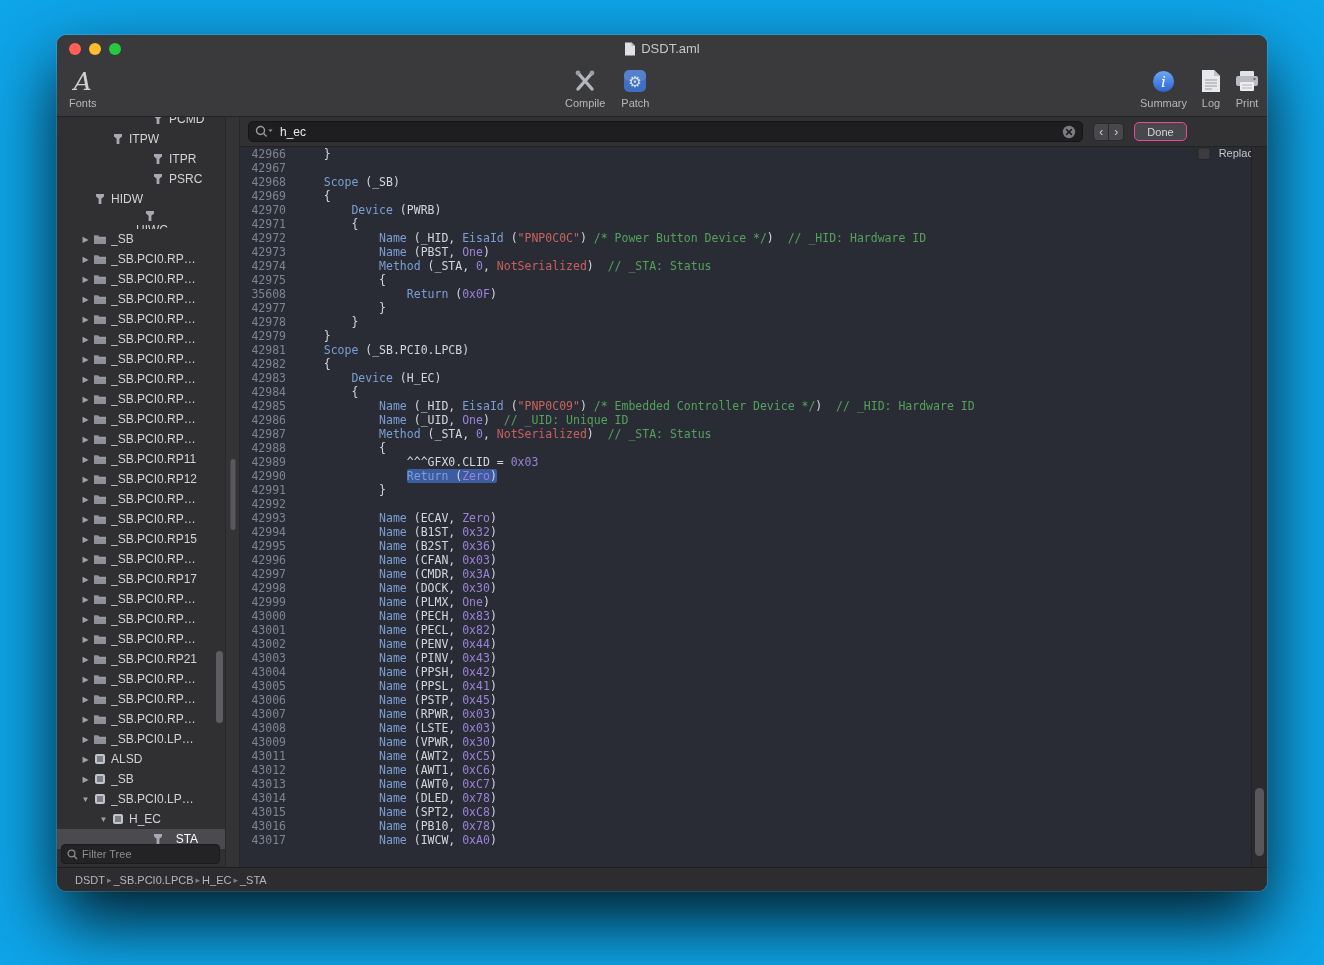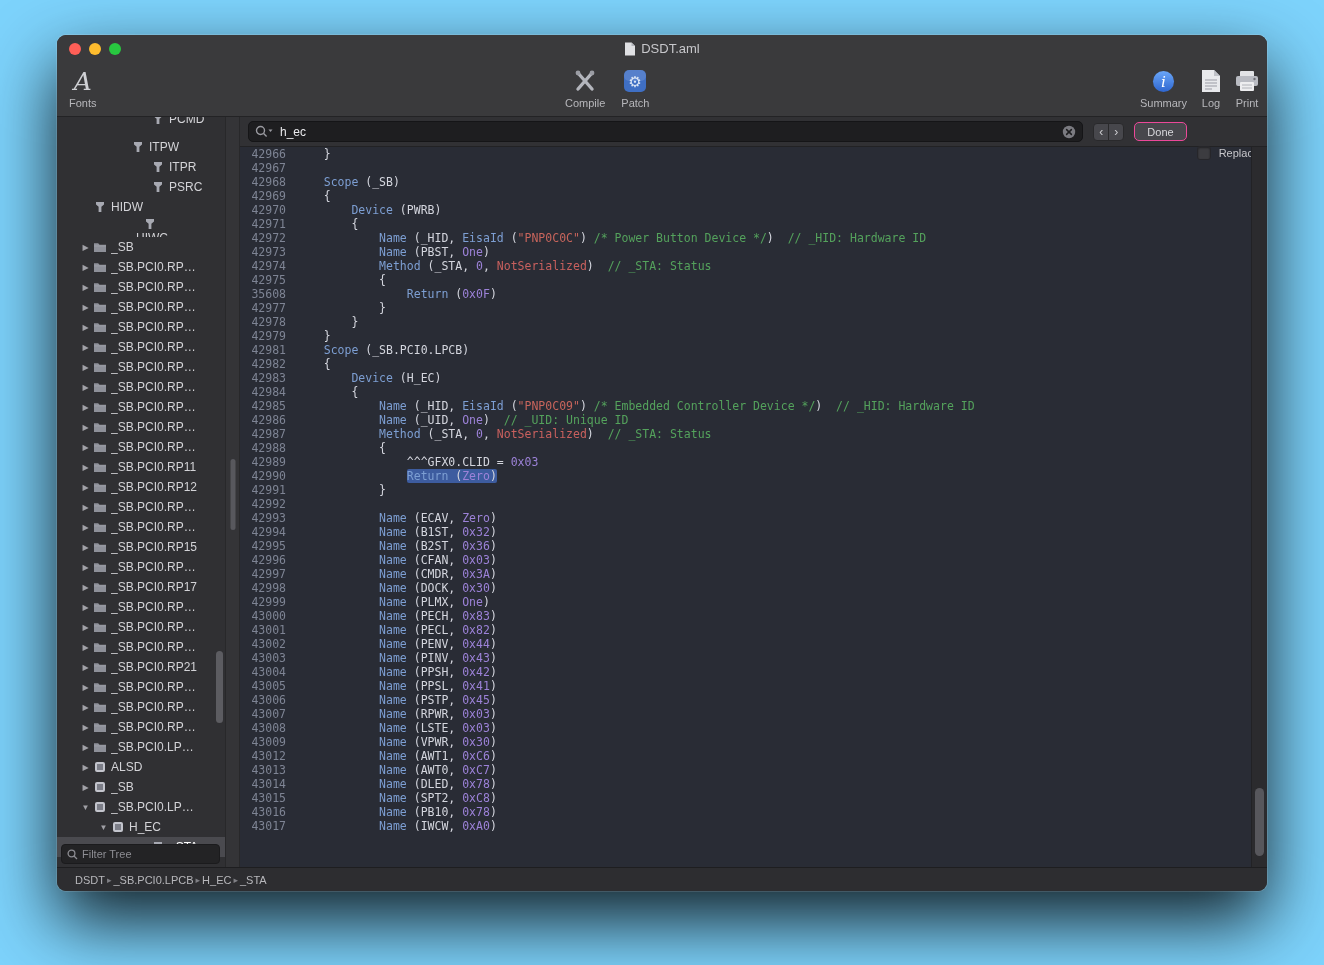--- a/index.html
+++ b/index.html
@@ -1,21 +1,21 @@
 <!DOCTYPE html>
 <html style="--window_chrome: #3a3a3c; --editor_bg: #292c35; --sidebar_bg: #303033; --sidebar_selection: #4a4a4f; --selection_blue: #3d5c9f; --traffic_red: #ff5f57; --traffic_yellow: #febc2e; --traffic_green: #28c840; --syntax_keyword: #7d9fd3; --syntax_plain: #d4d6de; --syntax_string: #c8655c; --syntax_comment: #54a25c; --syntax_number: #9c82d8; --syntax_reserved: #c8605e; --line_number: #7e8494; --accent_info: #3f7ee8;"><head>
 <meta charset="utf-8">
 <style>
   html,body { margin:0; padding:0; background:#000; }
   body {
     width:1324px; height:965px; overflow:hidden;
     font-family:"Liberation Sans", sans-serif;
     -webkit-font-smoothing:antialiased;
   }
-  .stage { position:relative; width:1324px; height:965px; background:#7dd3fc; overflow:hidden; }
+  .stage { position:relative; width:1324px; height:965px; background:#0ea5e9; overflow:hidden; }
 
   .window {
     position:absolute; left:57px; top:35px; width:1210px; height:856px;
     background:var(--window_chrome,#3a3a3c); border-radius:9px; overflow:hidden;
     display:flex; flex-direction:column;
     box-shadow:0 0 0 1px rgba(255,255,255,.12), 0 30px 70px rgba(0,0,0,.85);
   }
 
   
   .titlebar { height:27px; flex:none; position:relative; background:var(--window_chrome,#3a3a3c);
@@ -223,21 +223,21 @@
         <div class="tree">
             <div class="tree-row" style="padding-left: 80px;">
               <span class="tri"></span>
               <span class="t-ico">
                 <svg width="12" height="12" viewBox="0 0 12 12">
                   <path d="M2 1h8v2.6L7.4 5.8V11H4.6V5.8L2 3.6z" fill="#a7a9b2"></path>
                 </svg>
               </span>
               <span class="t-label">PCMD</span>
             </div>
-            <div class="tree-row" style="padding-left: 60px; margin-top: 8px;">
+            <div class="tree-row" style="padding-left: 40px;">
               <span class="tri"></span>
               <span class="t-ico">
                 <svg width="12" height="12" viewBox="0 0 12 12">
                   <path d="M2 1h8v2.6L7.4 5.8V11H4.6V5.8L2 3.6z" fill="#a7a9b2"></path>
                 </svg>
               </span>
               <span class="t-label">ITPW</span>
             </div>
             <div class="tree-row" style="padding-left: 80px;">
               <span class="tri"></span>
@@ -802,20 +802,24 @@
               </div>
               <div class="cl">
                 <span class="ln">43008</span>
                 <span class="lc">            <span class="t-k">Name</span><span class="t-p"> (LSTE, </span><span class="t-n">0x03</span><span class="t-p">)</span></span>
               </div>
               <div class="cl">
                 <span class="ln">43009</span>
                 <span class="lc">            <span class="t-k">Name</span><span class="t-p"> (VPWR, </span><span class="t-n">0x30</span><span class="t-p">)</span></span>
               </div>
               <div class="cl">
+                <span class="ln">43011</span>
+                <span class="lc">            <span class="t-k">Name</span><span class="t-p"> (AWT2, </span><span class="t-n">0xC5</span><span class="t-p">)</span></span>
+              </div>
+              <div class="cl">
                 <span class="ln">43012</span>
                 <span class="lc">            <span class="t-k">Name</span><span class="t-p"> (AWT1, </span><span class="t-n">0xC6</span><span class="t-p">)</span></span>
               </div>
               <div class="cl">
                 <span class="ln">43013</span>
                 <span class="lc">            <span class="t-k">Name</span><span class="t-p"> (AWT0, </span><span class="t-n">0xC7</span><span class="t-p">)</span></span>
               </div>
               <div class="cl">
                 <span class="ln">43014</span>
                 <span class="lc">            <span class="t-k">Name</span><span class="t-p"> (DLED, </span><span class="t-n">0x78</span><span class="t-p">)</span></span>

